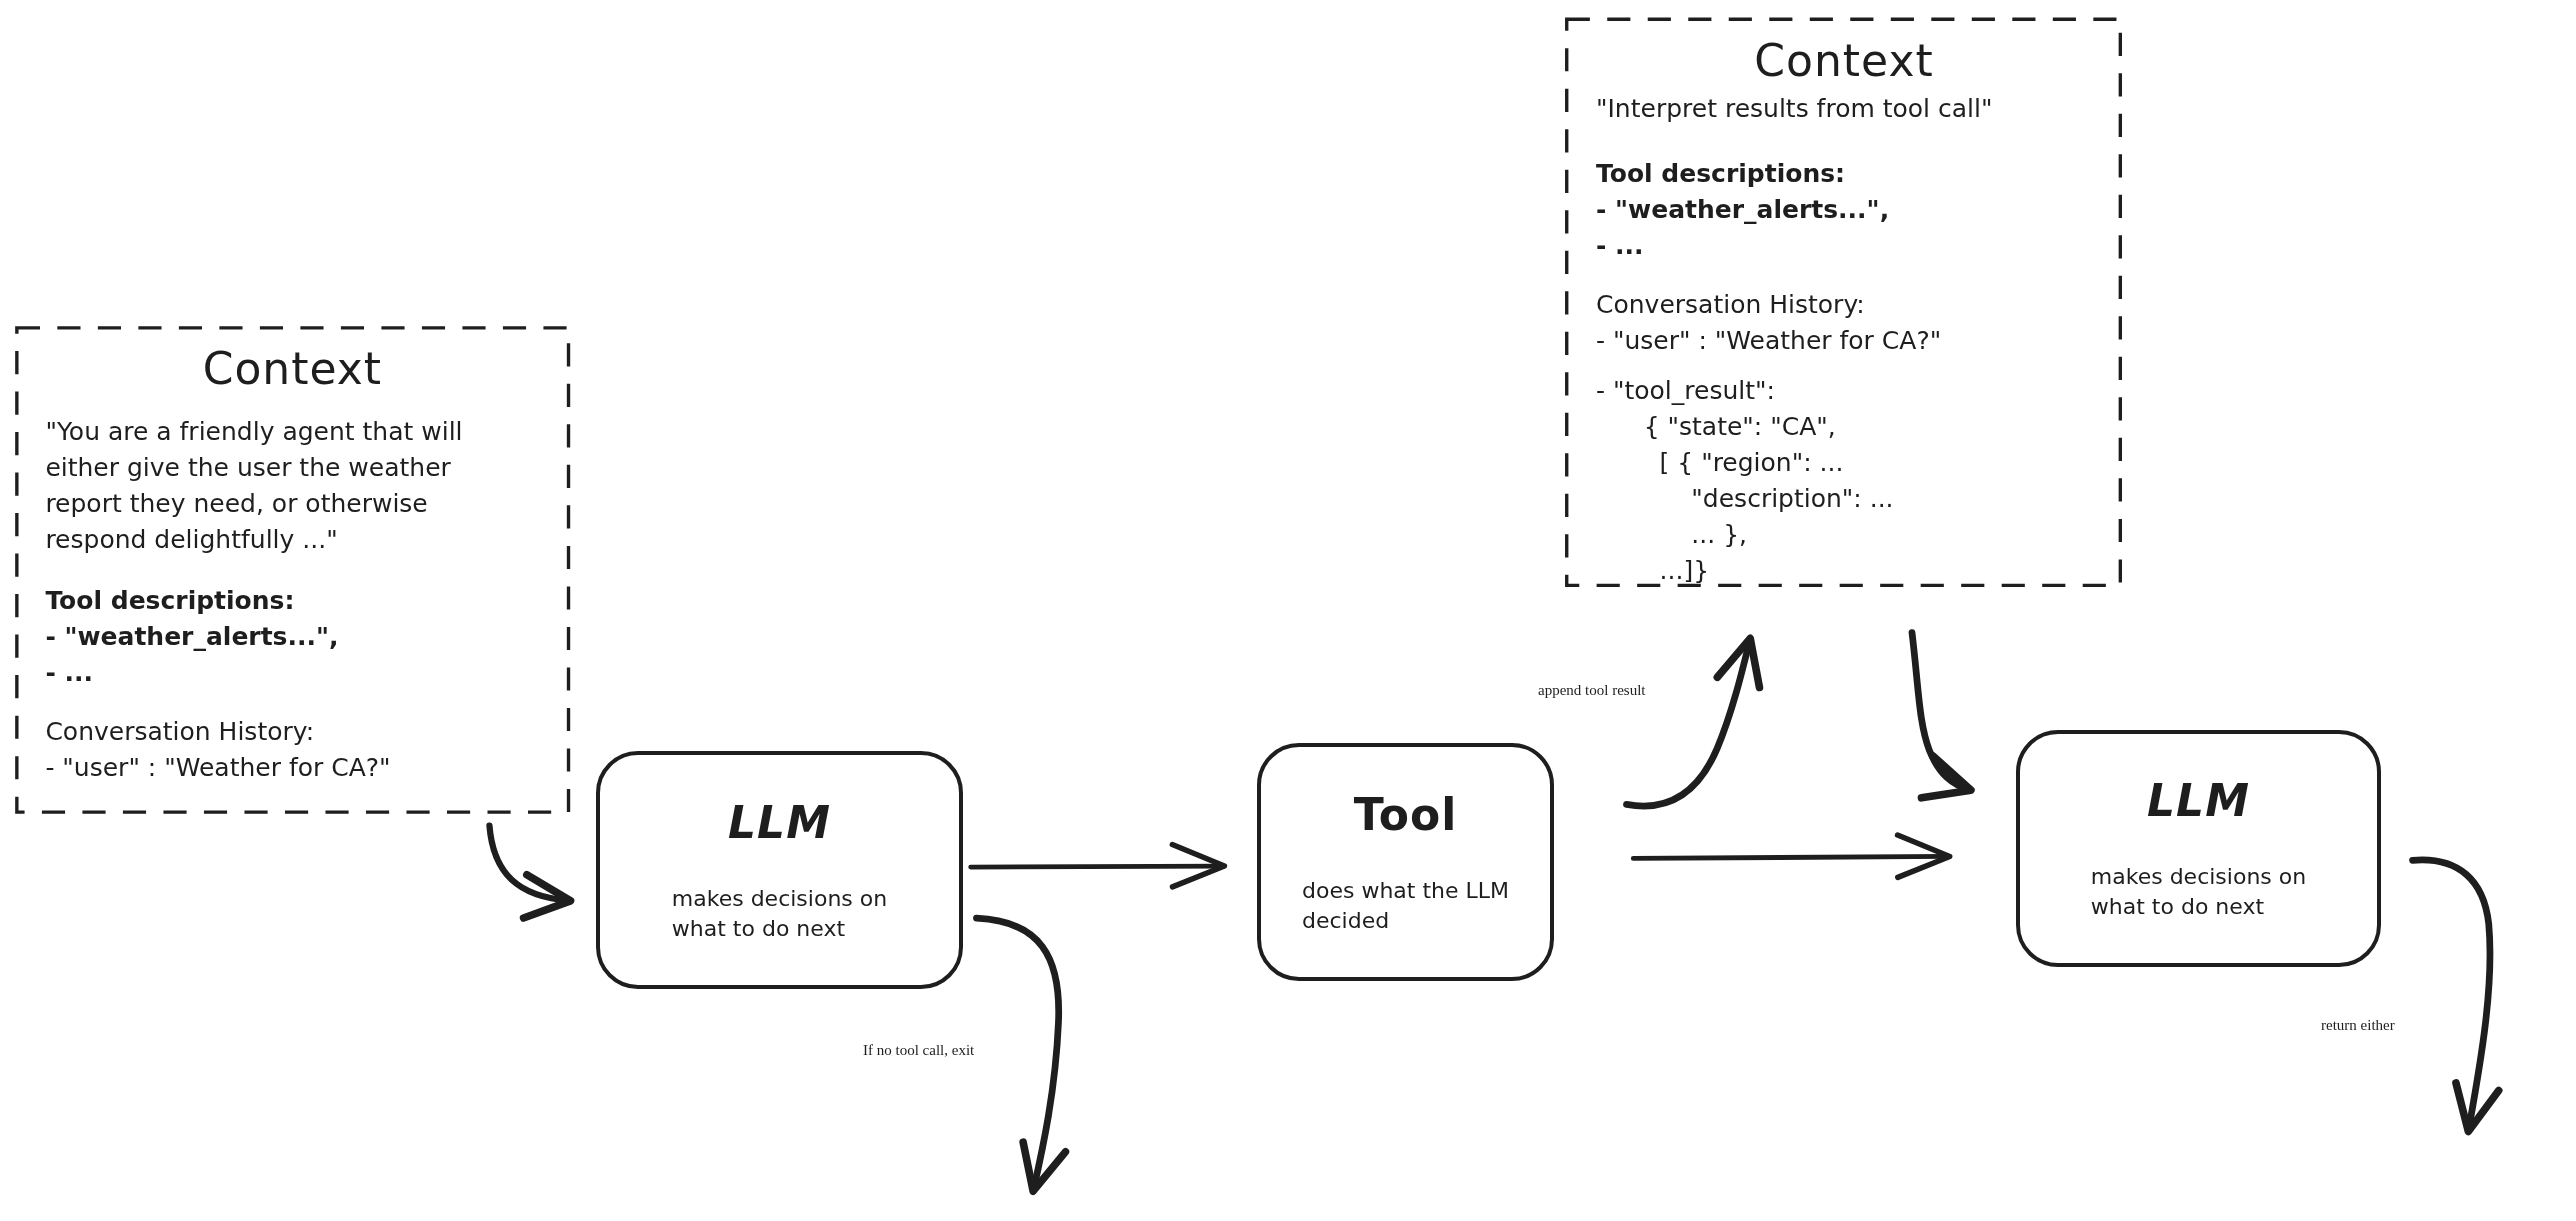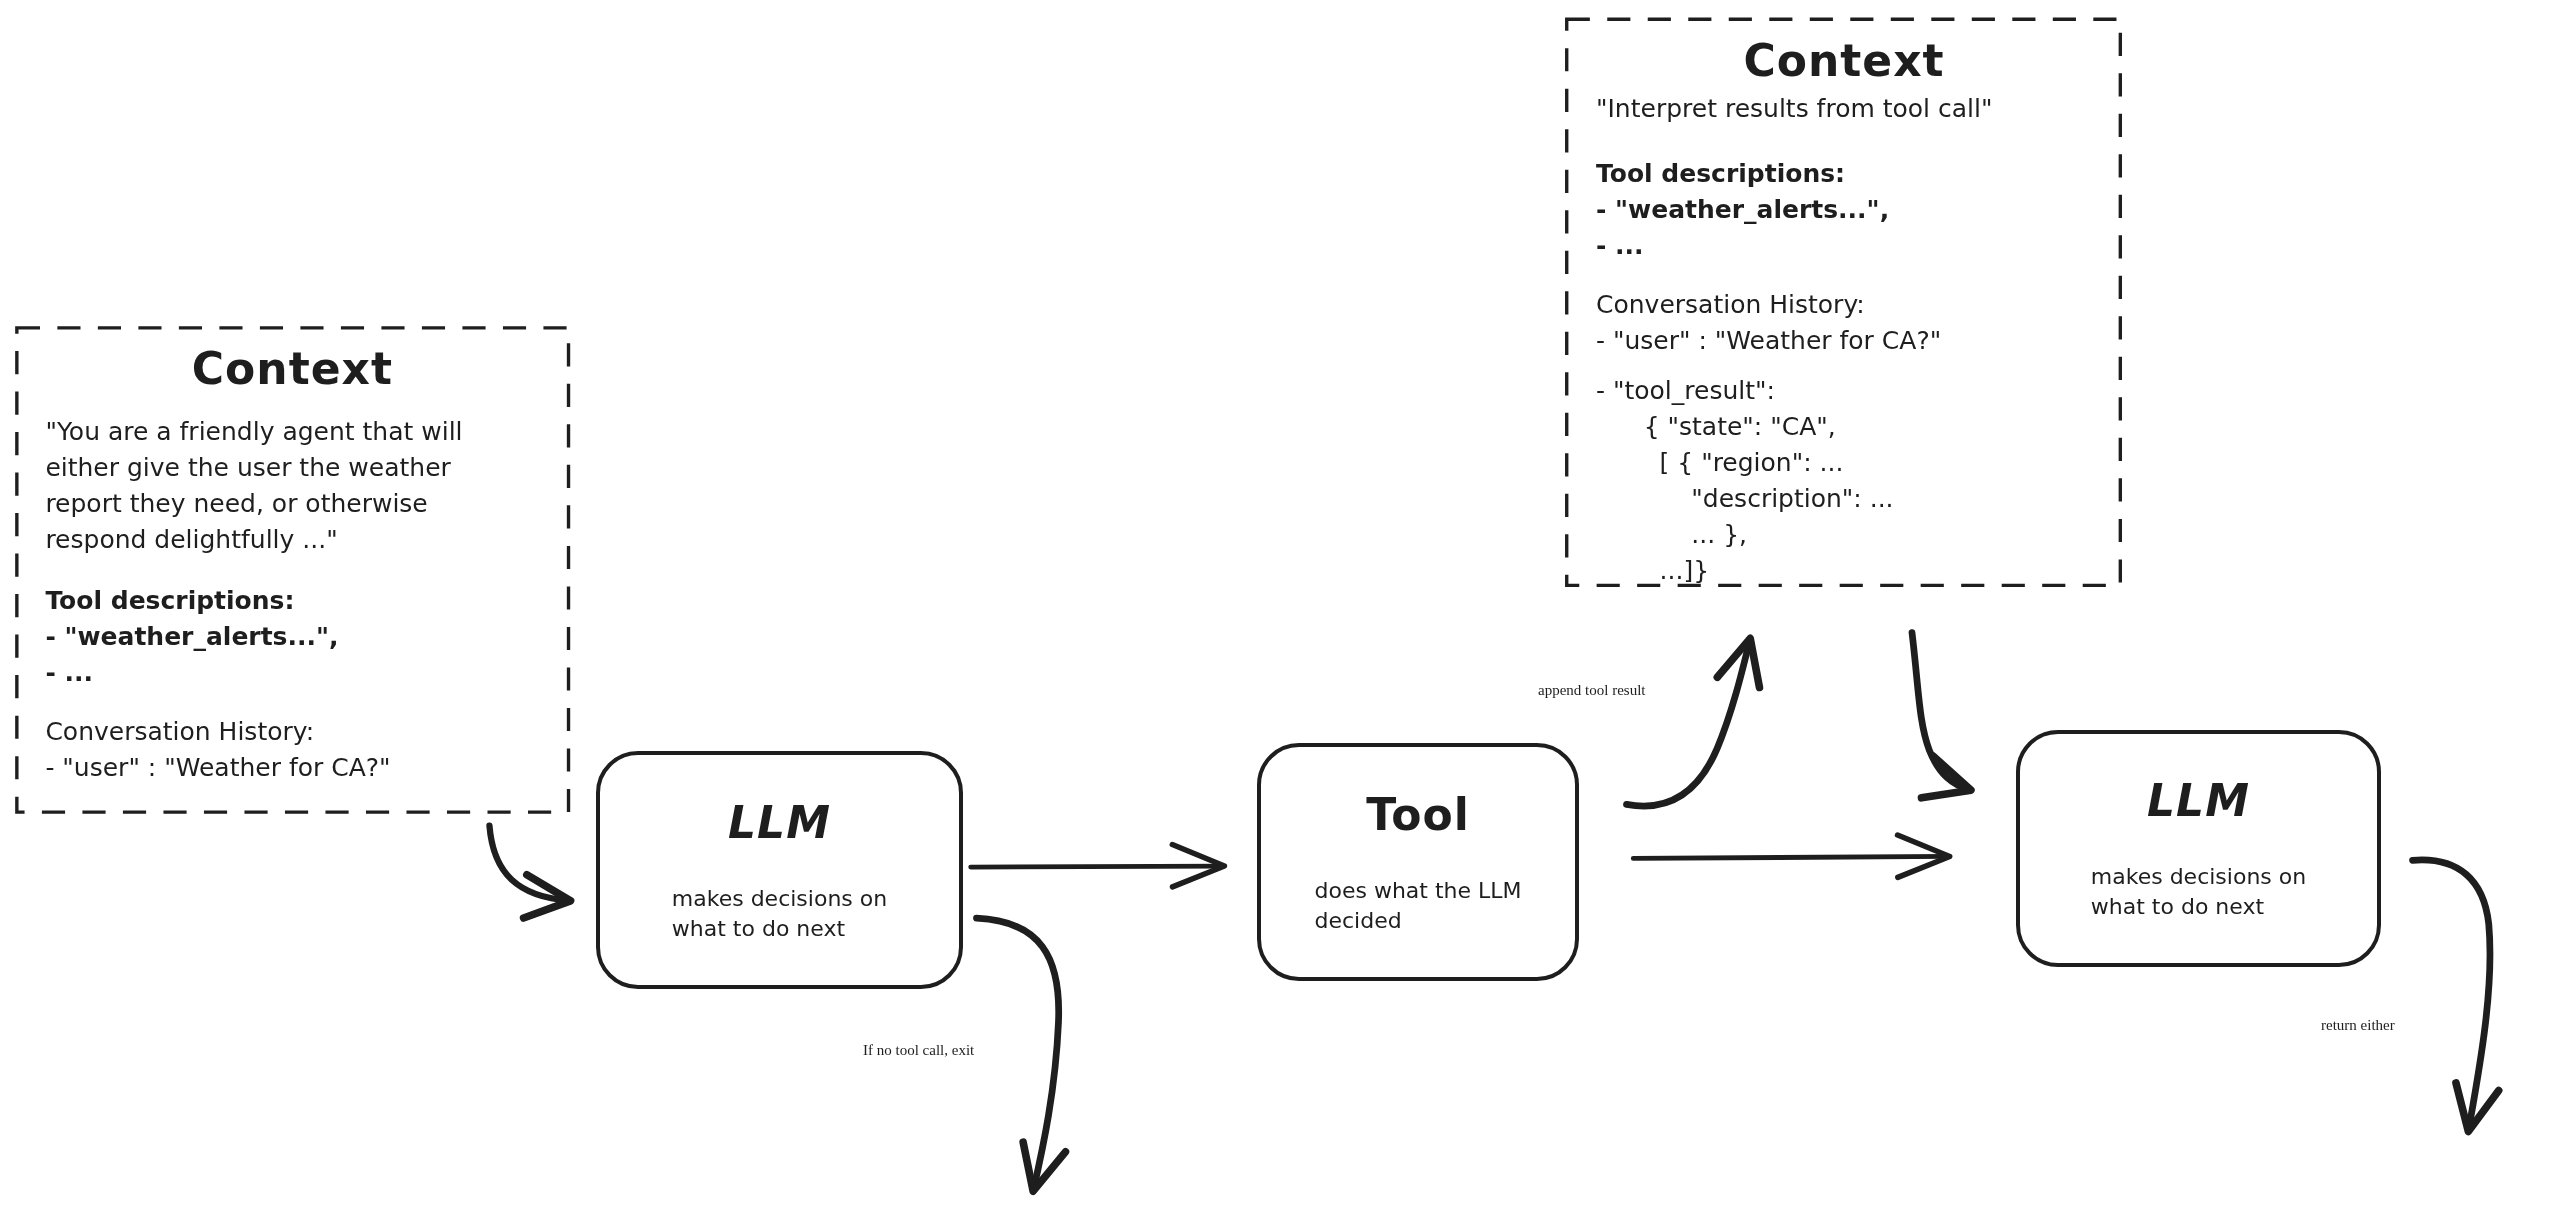--- a/index.html
+++ b/index.html
@@ -23,21 +23,21 @@
     height: 1221px;
   }
   
   .dashed-box {
     position: absolute;
     box-sizing: border-box;
     padding: 13.5px 29px 9.6px 29px;
   }
   .box-title {
     font-size: 44px;
-    font-weight: bold;
+    font-weight: normal;
     text-align: center;
     letter-spacing: 1px;
     margin: 1.9px 0 19.3px 0;
   }
   .box-text {
     font-size: 25px;
     line-height: 36px;
     white-space: pre;
     margin: 0 0 25px 0;
   }
@@ -129,21 +129,21 @@
             ... },
         ...]}</div>
   </div>
 
   <div class="node" style="left:596px; top:751px; width:367px; height:238px;">
     <div class="node-title italic">LLM</div>
     <div class="node-sub">makes decisions on
 what to do next</div>
   </div>
 
-  <div class="node" style="left:1257px; top:743px; width:322px; height:238px;">
+  <div class="node" style="left:1257px; top:743px; width:297px; height:238px;">
     <div class="node-title">Tool</div>
     <div class="node-sub">does what the LLM
 decided</div>
   </div>
 
   <div class="node" style="left:2016px; top:730px; width:365px; height:237px;">
     <div class="node-title italic">LLM</div>
     <div class="node-sub">makes decisions on
 what to do next</div>
   </div>

